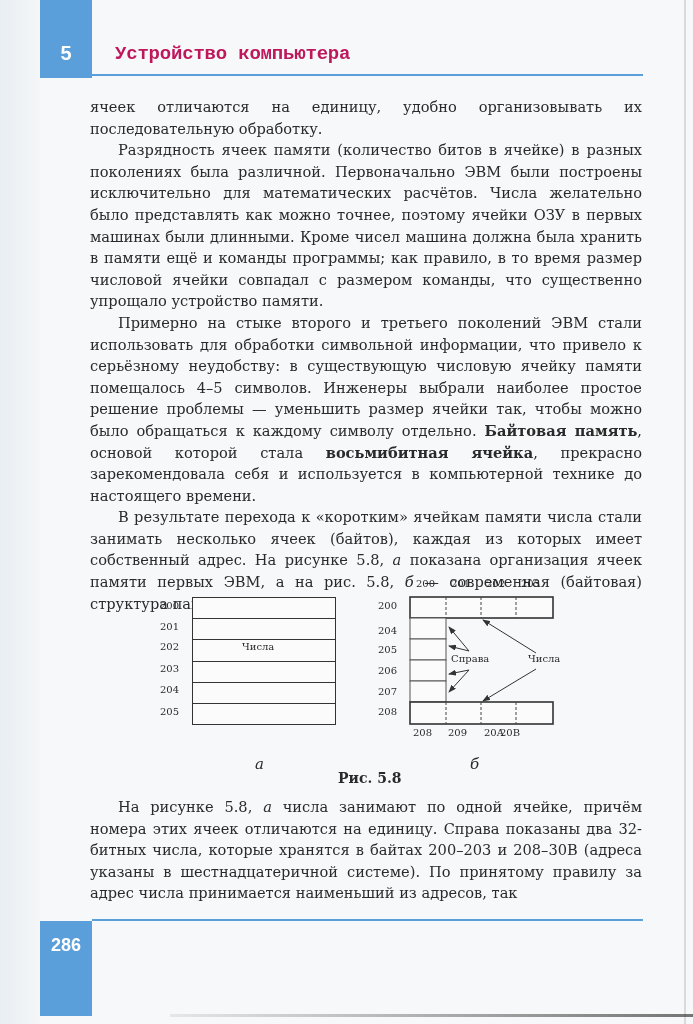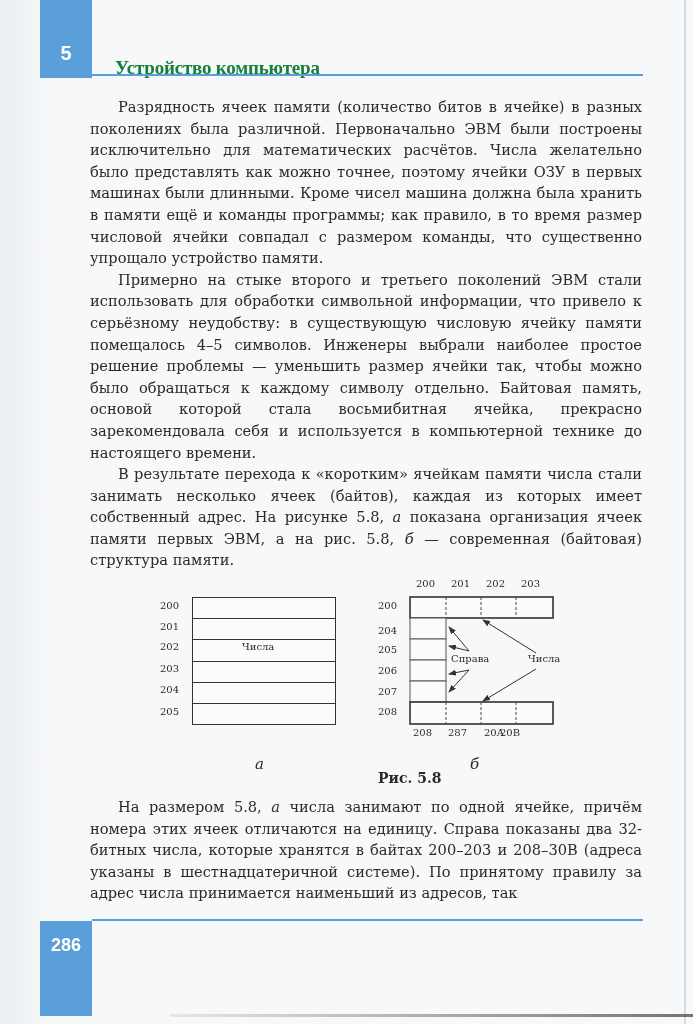--- a/index.html
+++ b/index.html
@@ -19,44 +19,44 @@
   }
   .chapter-tab {
     position: absolute; left: 40px; top: 0; width: 52px; height: 78px;
     background: #5a9fd9;
   }
   .chapter-num {
     position: absolute; left: 0; width: 52px; top: 42px; text-align: center;
     font-family: "Liberation Sans", sans-serif; font-weight: bold; font-size: 20px; color: #ffffff;
   }
   .chapter-title {
-    position: absolute; left: 115px; top: 57px;
-    font-family: Liberation Serif, serif; font-weight: bold; font-size: 19px;
-    color: #15803d; letter-spacing: -0.2px;
+    position: absolute; left: 115px; top: 43px;
+    font-family: Liberation Mono, monospace; font-weight: bold; font-size: 19px;
+    color: #be185d; letter-spacing: -0.2px;
   }
   .header-rule {
     position: absolute; left: 92px; top: 74px; width: 551px; height: 2px; background: #5a9fd9;
   }
   .text-block {
     position: absolute; left: 90px; width: 552px;
     font-size: 14.6px; line-height: 21.6px; text-align: justify;
   }
   .text-block p { margin: 0; text-indent: 28px; }
   .text-block p.noindent { text-indent: 0; }
-  .text-block b { font-weight: normal; }
+  .text-block b { font-weight: bold; }
   .text-block i { font-style: italic; }
 
   
   .fig { position: absolute; }
   .fig-label {
     position: absolute; font-size: 10px; color: #2a2a2a; font-family: "DejaVu Serif", serif;
   }
   .cell { position: absolute; border: 1.5px solid #333; box-sizing: border-box; background: #fbfbfb; }
   .caption-letter { position: absolute; font-style: italic; font-size: 15px; }
-  .caption { position: absolute; font-weight: bold; font-size: 14px; margin-left: 40px; }
+  .caption { position: absolute; font-weight: bold; font-size: 14px; }
 
   .footer-tab {
     position: absolute; left: 40px; top: 921px; width: 52px; height: 95px;
     background: #5a9fd9;
   }
   .page-num {
     position: absolute; left: 0; width: 52px; top: 14px; text-align: center;
     font-family: "Liberation Sans", sans-serif; font-weight: bold; font-size: 18px; color: #ffffff;
   }
   .footer-rule {
@@ -73,20 +73,21 @@
 <div class="page-edge-left"></div>
 <div class="page-edge-right"></div>
 
 <div class="chapter-tab">
   <div class="chapter-num">5</div>
 </div>
 <div class="chapter-title">Устройство компьютера</div>
 <div class="header-rule"></div>
 
 <div class="text-block" style="top:96px;">
+  <p class="noindent">ячеек отличаются на единицу, удобно организовывать их последовательную обработку.</p>
   <p>Разрядность ячеек памяти (количество битов в ячейке) в разных поколениях была различной. Первоначально ЭВМ были построены исключительно для математических расчётов. Числа желательно было представлять как можно точнее, поэтому ячейки ОЗУ в первых машинах были длинными. Кроме чисел машина должна была хранить в памяти ещё и команды программы; как правило, в то время размер числовой ячейки совпадал с размером команды, что существенно упрощало устройство памяти.</p>
   <p><span>Примерно на стыке второго и третьего поколений ЭВМ стали использовать для обработки символьной информации, что привело к серьёзному неудобству: в существующую числовую ячейку памяти помещалось 4–5 символов. Инженеры выбрали наиболее простое решение проблемы — уменьшить размер ячейки так, чтобы можно было обращаться к каждому символу отдельно. </span><b>Байтовая память</b><span>, основой которой стала </span><b>восьмибитная ячейка</b><span>, прекрасно зарекомендовала себя и используется в компьютерной технике до настоящего времени.</span></p>
   <p><span>В результате перехода к «коротким» ячейкам памяти числа стали занимать несколько ячеек (байтов), каждая из которых имеет собственный адрес. На рисунке 5.8, </span><i>а</i><span> показана организация ячеек памяти первых ЭВМ, а на рис. 5.8, </span><i>б</i><span> — современная (байтовая) структура памяти.</span></p>
 </div>
 
 <div class="fig" style="left:0;top:0;width:693px;height:1024px;pointer-events:none;">
   <div class="fig-label" style="left:160px;top:600px;">200</div>
   <div class="fig-label" style="left:160px;top:621px;">201</div>
   <div class="fig-label" style="left:160px;top:641px;">202</div>
   <div class="fig-label" style="left:160px;top:663px;">203</div>
@@ -145,30 +146,30 @@
     <line x1="469" y1="670" x2="449" y2="692" stroke="#333" stroke-width="1" marker-end="url(#ah)"></line>
 
     <line x1="536" y1="653" x2="483" y2="620" stroke="#333" stroke-width="1" marker-end="url(#ah)"></line>
     <line x1="536" y1="669" x2="483" y2="701" stroke="#333" stroke-width="1" marker-end="url(#ah)"></line>
   </svg>
 
   <div class="fig-label" style="left:451px;top:653px;">Справа</div>
   <div class="fig-label" style="left:528px;top:653px;">Числа</div>
 
   <div class="fig-label" style="left:413px;top:727px;">208</div>
-  <div class="fig-label" style="left:448px;top:727px;">287</div>
+  <div class="fig-label" style="left:448px;top:727px;">209</div>
   <div class="fig-label" style="left:484px;top:727px;">20A</div>
   <div class="fig-label" style="left:500px;top:727px;">20B</div>
 
   <div class="caption-letter" style="left:470px;top:755px;">б</div>
 </div>
 
 <div class="caption" style="left:338px;top:770px;">Рис. 5.8</div>
 
 <div class="text-block" style="top:796px;">
-  <p><span>На размером 5.8, </span><i>а</i><span> числа занимают по одной ячейке, причём номера этих ячеек отличаются на единицу. Справа показаны два 32-битных числа, которые хранятся в байтах 200–203 и 208–30B (адреса указаны в шестнадцатеричной системе). По принятому правилу за адрес числа принимается наименьший из адресов, так</span></p>
+  <p><span>На рисунке 5.8, </span><i>а</i><span> числа занимают по одной ячейке, причём номера этих ячеек отличаются на единицу. Справа показаны два 32-битных числа, которые хранятся в байтах 200–203 и 208–30B (адреса указаны в шестнадцатеричной системе). По принятому правилу за адрес числа принимается наименьший из адресов, так</span></p>
 </div>
 
 <div class="footer-rule"></div>
 <div class="footer-tab">
   <div class="page-num">286</div>
 </div>
 <div class="bottom-shadow"></div>
 
 </body></html>

